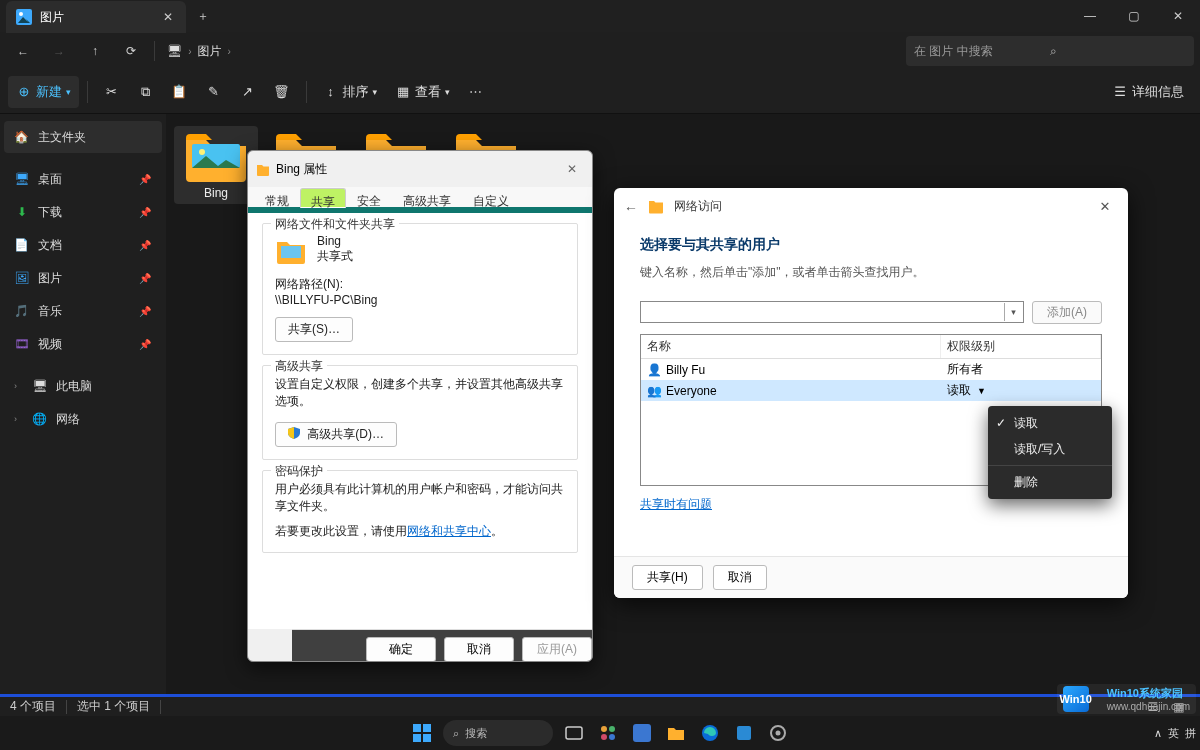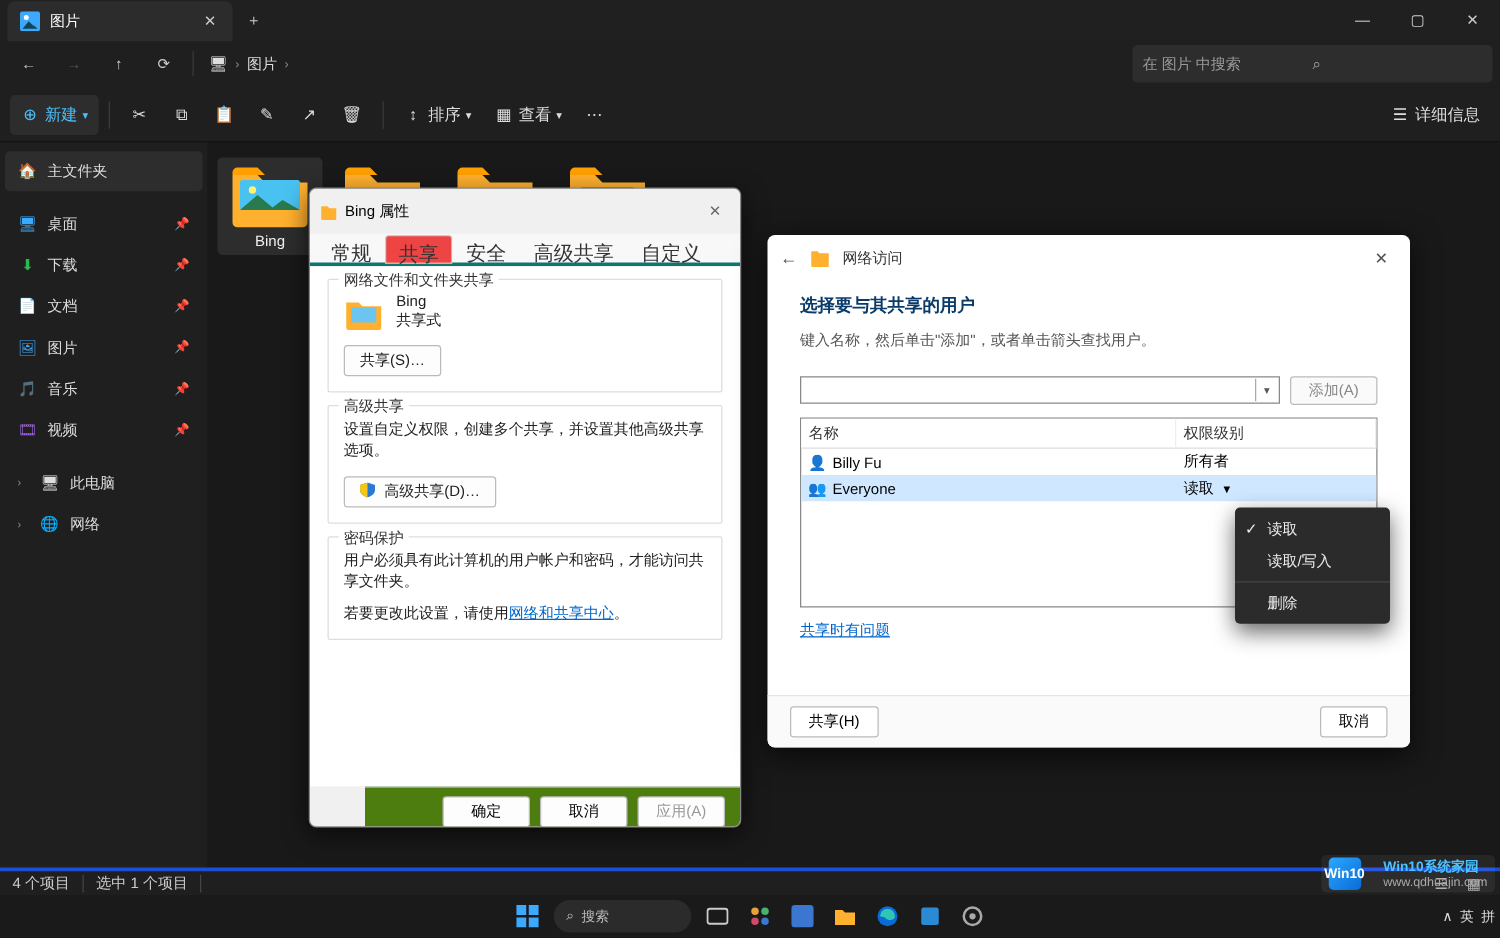--- a/index.html
+++ b/index.html
@@ -46,31 +46,31 @@
 .filesview { flex: 1; background: #191919; padding: 12px 8px; display: flex; align-items: flex-start; gap: 6px; position: relative; }
 .folder { width: 84px; display: flex; flex-direction: column; align-items: center; gap: 4px; padding: 4px; border-radius: 4px; }
 .folder.selected { background: #2d2d2d; }
 .foldericon { width: 64px; height: 52px; }
 .folder span { font-size: 12px; color: #eee; text-align: center; }
 
 
 .propdlg { position: absolute; left: 247px; top: 150px; width: 346px; height: 512px; background: #f0f0f0; border: 1px solid #888; color: #000; box-shadow: 0 6px 20px rgba(0,0,0,.6); border-radius: 6px; overflow: hidden; }
 .propdlg .titleb { height: 28px; display: flex; align-items: center; padding: 18px 8px; gap: 6px; font-size: 12px; }
 .propdlg .titleb .close { margin-left: auto; width: 24px; text-align: center; color: #666; cursor: pointer; }
-.proptabs { height: 26px; display: flex; border-bottom: 3px solid #0f766e; padding: 0 6px; gap: 0; font-size: 16px; background: #f8f8f8; }
+.proptabs { height: 26px; display: flex; border-bottom: 6px solid #0f766e; padding: 0 6px; gap: 0; font-size: 12px; background: #f8f8f8; }
 .proptab { padding: 5px 10px 0; color: #333; border: 1px solid transparent; cursor: pointer; }
-.proptab.active { background: #ef4444; border: 1px solid #ccc; border-bottom: 1px solid #fff; border-radius: 3px 3px 0 0; position: relative; top: 1px; text-align: center; }
+.proptab.active { background: #bef264; border: 1px solid #ccc; border-bottom: 1px solid #fff; border-radius: 3px 3px 0 0; position: relative; top: 1px; text-align: center; }
 .propbody { padding: 10px 14px; font-size: 12px; color: #222; background: #fff; height: calc(100% - 94px); overflow: auto; }
 .propgroup { border: 1px solid #ddd; border-radius: 2px; padding: 10px 12px 12px; margin-bottom: 10px; position: relative; }
 .propgroup .legend { position: absolute; top: -8px; left: 8px; background: #fff; padding: 0 4px; color: #333; }
 .propgroup .row { display: flex; gap: 10px; align-items: flex-start; }
 .fico { width: 32px; height: 32px; }
 .propbtn { display: inline-block; border: 1px solid #bbb; background: #fdfdfd; padding: 3px 12px; border-radius: 3px; font-size: 12px; cursor: pointer; }
 .proplink { color: #0066cc; text-decoration: underline; cursor: pointer; }
-.propfooter { height: 40px; display: flex; align-items: center; justify-content: flex-end; gap: 8px; padding: 0 12px; background: #4d7c0f; border-top: 1px solid #ddd; margin-left: 44px; }
+.propfooter { height: 40px; display: flex; align-items: center; justify-content: flex-end; gap: 8px; padding: 0 0; background: #404040; border-top: 1px solid #ddd; margin-left: 44px; }
 .propfooter .propbtn { min-width: 70px; text-align: center; }
 .propfooter .propbtn.dis { color: #999; }
 
 
 .sharedlg { position: absolute; left: 614px; top: 188px; width: 514px; height: 410px; background: #fff; color: #000; box-shadow: 0 6px 24px rgba(0,0,0,.7); border-radius: 6px; overflow: hidden; }
 .sharedlg .titleb { height: 36px; display: flex; align-items: center; padding: 0 10px; gap: 10px; }
 .sharedlg .titleb .back { font-size: 14px; color: #555; cursor: pointer; }
 .sharedlg .titleb .ttl { flex: 1; font-size: 12px; color: #333; }
 .sharedlg .titleb .close { width: 26px; text-align: center; color: #555; cursor: pointer; font-size: 13px; }
 .sharedlg .body { padding: 6px 26px 12px; font-size: 12px; }
@@ -86,21 +86,21 @@
 .usertbl .row { display: grid; grid-template-columns: 1fr 160px; }
 .usertbl .row div { padding: 2px 6px; display: flex; align-items: center; gap: 4px; }
 .usertbl .row.sel { background: #cfe8ff; }
 .permcell { display: flex; align-items: center; gap: 4px; }
 .permcell .dd { font-size: 9px; margin-left: 2px; }
 .ctxmenu { position: absolute; left: 988px; top: 406px; width: 124px; background: #2b2b2b; color: #eee; border-radius: 4px; box-shadow: 0 6px 18px rgba(0,0,0,.6); padding: 4px 0; z-index: 50; }
 .ctxmenu .mi { height: 26px; display: flex; align-items: center; padding: 0 10px 0 26px; position: relative; font-size: 12px; }
 .ctxmenu .mi.checked::before { content: "✓"; position: absolute; left: 8px; }
 .ctxmenu .sep { height: 1px; background: #444; margin: 3px 0; }
 .sharelink { color: #0066cc; text-decoration: underline; display: inline-block; margin-top: 10px; cursor: pointer; }
-.sharefooter { position: absolute; bottom: 0; left: 0; right: 0; height: 42px; display: flex; align-items: center; justify-content: space-between; gap: 10px; padding: 0 18px; border-top: 1px solid #e5e5e5; background: #fafafa; }
+.sharefooter { position: absolute; bottom: 0; left: 0; right: 0; height: 42px; display: flex; align-items: center; justify-content: flex-start; gap: 10px; padding: 0 18px; border-top: 1px solid #e5e5e5; background: #fafafa; }
 .sharefooter .sbtn { border: 1px solid #bbb; padding: 3px 14px; border-radius: 3px; font-size: 12px; background: #fff; cursor: pointer; }
 
 
 .status { position: absolute; left: 0; right: 0; top: 694px; height: 22px; background: #1f1f1f; color: #ccc; font-size: 12px; display: flex; align-items: center; padding: 0 10px; gap: 10px; border-top: 3px solid #1d4ed8; }
 .status .sep { width: 1px; height: 14px; background: #444; }
 .status-right { margin-left: auto; display: flex; gap: 4px; }
 .status-right .vbtn { width: 22px; height: 18px; display: flex; align-items: center; justify-content: center; color: #aaa; }
 
 
 .taskbar { position: absolute; left: 0; right: 0; bottom: 0; height: 34px; background: #1a1a1a; display: flex; align-items: center; }
@@ -310,20 +310,22 @@
         <svg class="fico" viewBox="0 0 32 32">
             <path d="M2 8h10l3 3h15v17a2 2 0 0 1-2 2H4a2 2 0 0 1-2-2z" fill="#ffb02e"></path>
             <rect x="6" y="12" width="20" height="12" fill="#6bc5f0"></rect>
           </svg>
         <div>
           <div>Bing</div>
           <div>共享式</div>
         </div>
       </div>
       <div style="margin-top:10px">
+        <div>网络路径(N):</div>
+        <div>\\BILLYFU-PC\Bing</div>
       </div>
       <div style="margin-top:10px">
         <span class="propbtn">共享(S)…</span>
       </div>
     </div>
     <div class="propgroup">
       <span class="legend">高级共享</span>
       <div style="margin-bottom:12px">设置自定义权限，创建多个共享，并设置其他高级共享选项。</div>
       <span class="propbtn">
         <span style="vertical-align:middle;margin-right:4px">

